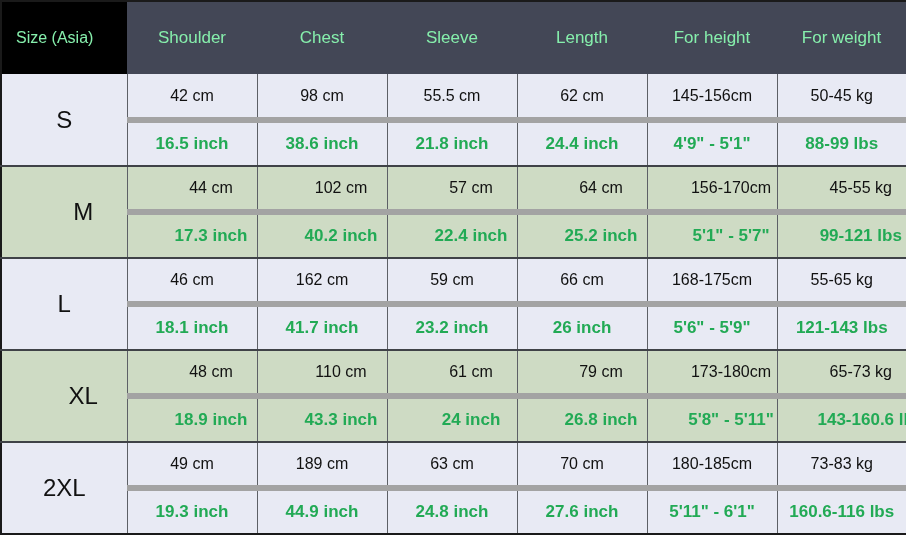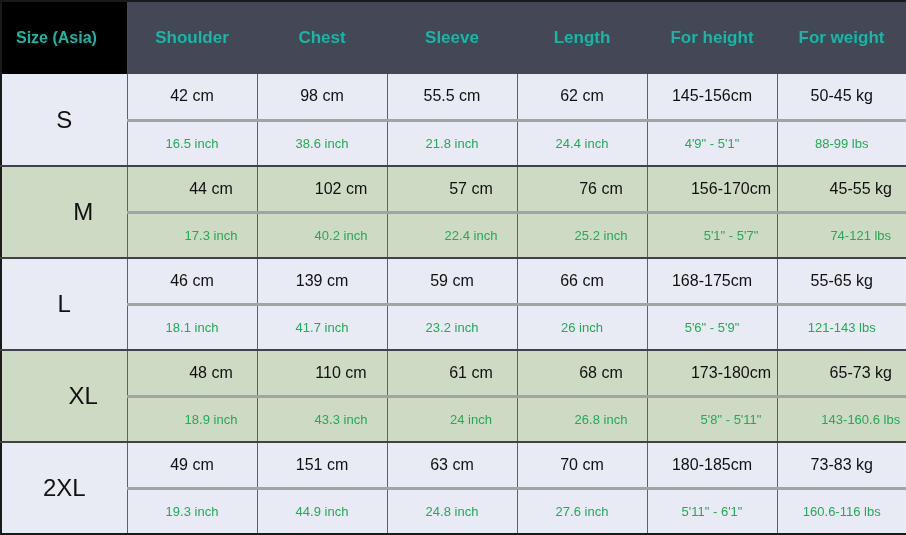--- a/index.html
+++ b/index.html
@@ -22,22 +22,22 @@
     border: 2px solid #1a1a1a;
   }
   #size-chart col.size-col { width: 126px; }
   #size-chart col.data-col { width: 130px; }
 
   
   thead th {
     height: 72px;
     padding: 0 4px;
     font-size: 17px;
-    font-weight: bold;
-    color: #14b8a6;
+    font-weight: normal;
+    color: #86efac;
     text-align: center;
     vertical-align: middle;
     background: #434756;
     border: none;
   }
   thead th.size-head {
     background: #000000;
     font-size: 16px;
     text-align: left;
     padding-left: 14px;
@@ -55,25 +55,26 @@
   tbody td.size-cell {
     font-size: 24px;
     color: #111111;
     font-weight: normal;
     border-left: none;
     border-right: 1px solid #5d6066;
   }
   tbody td.cm-cell {
     font-size: 16px;
     color: #111111;
-    border-bottom: 3px solid #a3a3a3;
+    border-bottom: 6px solid #a3a3a3;
   }
   tbody td.in-cell {
-    font-size: 13px;
+    font-size: 17px;
     color: #22aa55;
+    font-weight: bold;
   }
 
   
   tbody tr { height: 46px; }
 
   
   tbody tr.band-light td { background: #e8eaf4; }
   tbody tr.band-green td { background: #cedbc4; padding-left: 40px; }
 
   
@@ -121,70 +122,70 @@
         <td class="in-cell">21.8 inch</td>
         <td class="in-cell">24.4 inch</td>
         <td class="in-cell">4'9" - 5'1"</td>
         <td class="in-cell">88-99 lbs</td>
       </tr>
       <tr class="band-green">
         <td class="size-cell" rowspan="2" style="border-bottom: 2px solid rgb(63, 66, 71);">M</td>
         <td class="cm-cell">44 cm</td>
         <td class="cm-cell">102 cm</td>
         <td class="cm-cell">57 cm</td>
-        <td class="cm-cell">76 cm</td>
+        <td class="cm-cell">64 cm</td>
         <td class="cm-cell">156-170cm</td>
         <td class="cm-cell">45-55 kg</td>
       </tr>
       <tr class="band-green group-end">
         <td class="in-cell">17.3 inch</td>
         <td class="in-cell">40.2 inch</td>
         <td class="in-cell">22.4 inch</td>
         <td class="in-cell">25.2 inch</td>
         <td class="in-cell">5'1" - 5'7"</td>
-        <td class="in-cell">74-121 lbs</td>
+        <td class="in-cell">99-121 lbs</td>
       </tr>
       <tr class="band-light">
         <td class="size-cell" rowspan="2" style="border-bottom: 2px solid rgb(63, 66, 71);">L</td>
         <td class="cm-cell">46 cm</td>
-        <td class="cm-cell">139 cm</td>
+        <td class="cm-cell">162 cm</td>
         <td class="cm-cell">59 cm</td>
         <td class="cm-cell">66 cm</td>
         <td class="cm-cell">168-175cm</td>
         <td class="cm-cell">55-65 kg</td>
       </tr>
       <tr class="band-light group-end">
         <td class="in-cell">18.1 inch</td>
         <td class="in-cell">41.7 inch</td>
         <td class="in-cell">23.2 inch</td>
         <td class="in-cell">26 inch</td>
         <td class="in-cell">5'6" - 5'9"</td>
         <td class="in-cell">121-143 lbs</td>
       </tr>
       <tr class="band-green">
         <td class="size-cell" rowspan="2" style="border-bottom: 2px solid rgb(63, 66, 71);">XL</td>
         <td class="cm-cell">48 cm</td>
         <td class="cm-cell">110 cm</td>
         <td class="cm-cell">61 cm</td>
-        <td class="cm-cell">68 cm</td>
+        <td class="cm-cell">79 cm</td>
         <td class="cm-cell">173-180cm</td>
         <td class="cm-cell">65-73 kg</td>
       </tr>
       <tr class="band-green group-end">
         <td class="in-cell">18.9 inch</td>
         <td class="in-cell">43.3 inch</td>
         <td class="in-cell">24 inch</td>
         <td class="in-cell">26.8 inch</td>
         <td class="in-cell">5'8" - 5'11"</td>
         <td class="in-cell">143-160.6 lbs</td>
       </tr>
       <tr class="band-light">
         <td class="size-cell" rowspan="2">2XL</td>
         <td class="cm-cell">49 cm</td>
-        <td class="cm-cell">151 cm</td>
+        <td class="cm-cell">189 cm</td>
         <td class="cm-cell">63 cm</td>
         <td class="cm-cell">70 cm</td>
         <td class="cm-cell">180-185cm</td>
         <td class="cm-cell">73-83 kg</td>
       </tr>
       <tr class="band-light">
         <td class="in-cell">19.3 inch</td>
         <td class="in-cell">44.9 inch</td>
         <td class="in-cell">24.8 inch</td>
         <td class="in-cell">27.6 inch</td>

